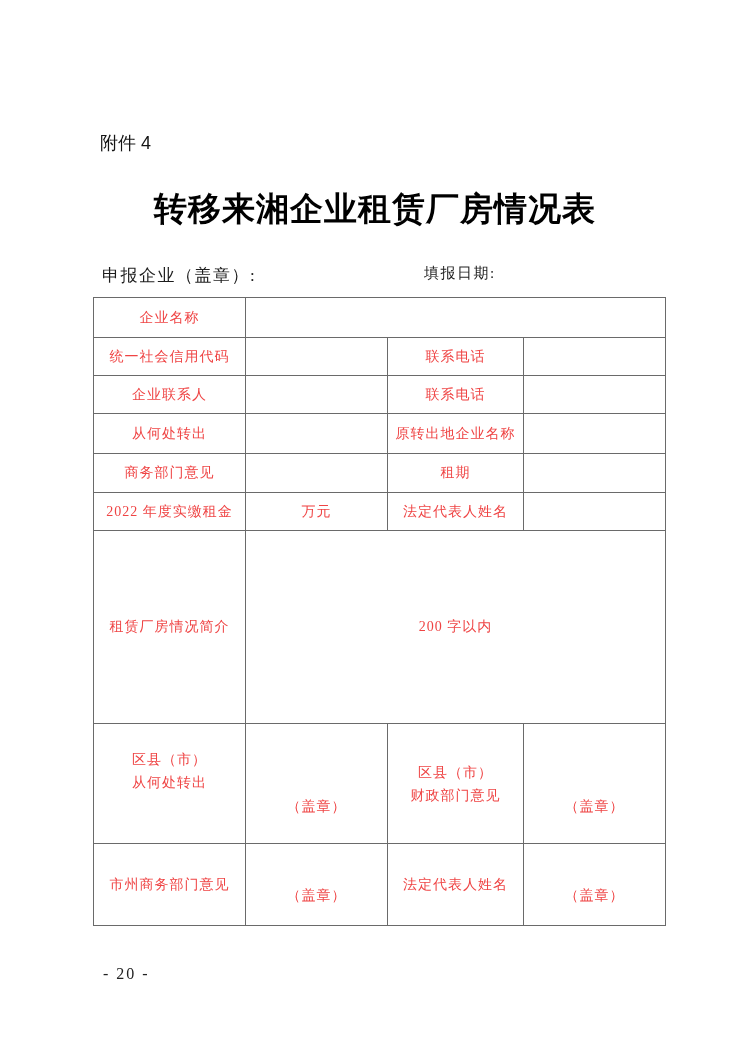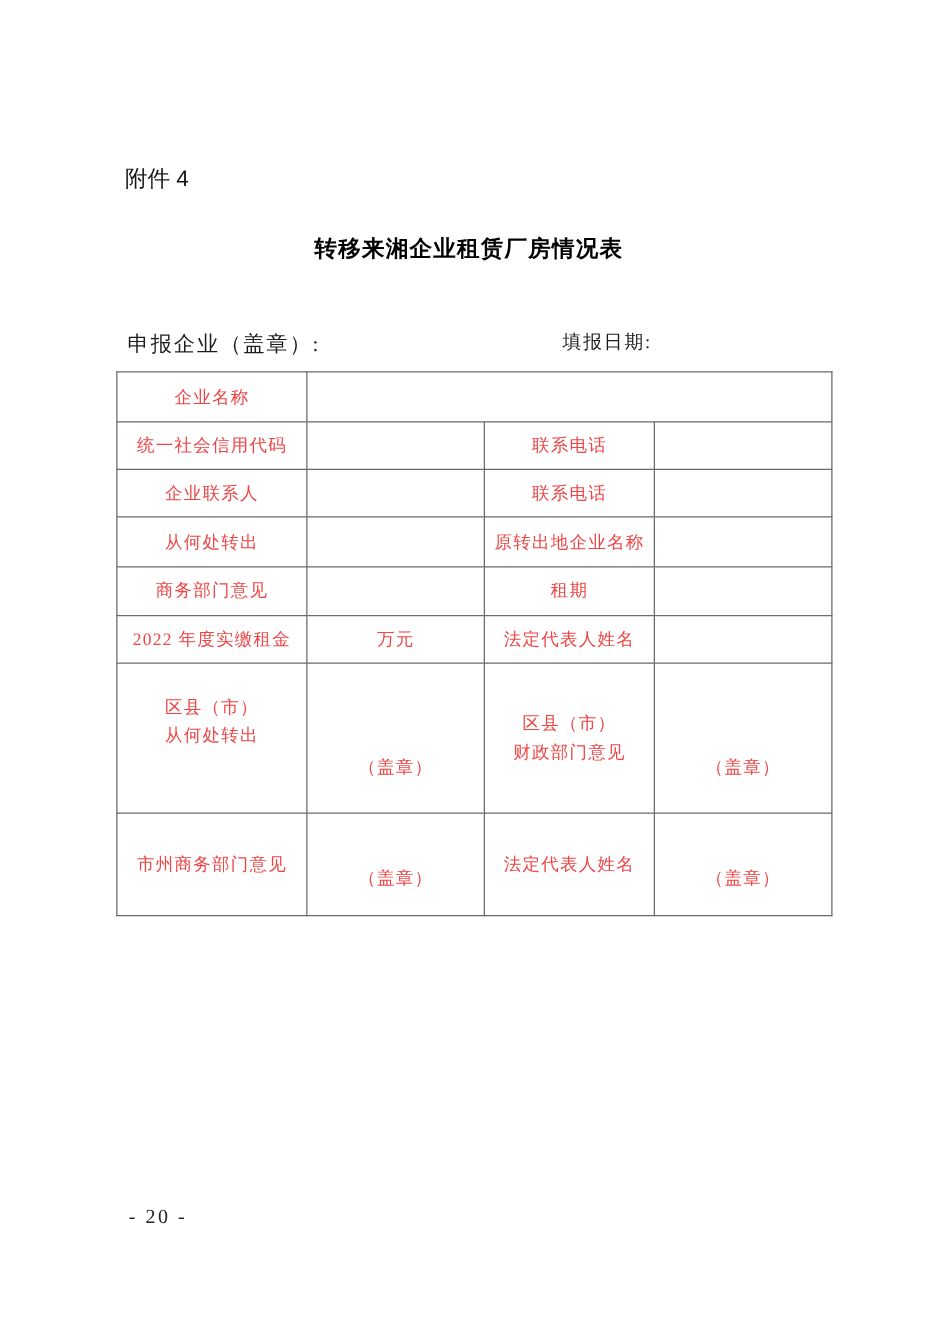--- a/index.html
+++ b/index.html
@@ -13,28 +13,28 @@
     overflow:hidden;
   }
   .attachment {
     position:absolute; left:100px; top:131px;
     font-family:"Liberation Sans", sans-serif;
     font-size:18px; color:#141414;
   }
   .title {
     position:absolute; left:0; top:187px; width:100%;
     text-align:center;
-    font-size:18px; font-weight:700; letter-spacing:1px; color:#000;
+    font-size:33px; font-weight:700; letter-spacing:1px; color:#000;
   }
   .meta-declare {
     position:absolute; left:102px; top:264px;
     font-size:17px; letter-spacing:1.5px;
   }
   .meta-date {
-    position:absolute; left:450px; top:264px;
+    position:absolute; left:424px; top:264px;
     font-size:15px; letter-spacing:1.5px;
   }
   table.form-table {
     position:absolute; left:93px; top:297px;
     width:572px;
     border-collapse:collapse;
     table-layout:fixed;
   }
   table.form-table td {
     border:1px solid #6a6a6a;
@@ -108,20 +108,24 @@
         <td></td>
         <td>租期</td>
         <td></td>
       </tr>
       <tr class="r-sm">
         <td>2022 年度实缴租金</td>
         <td>万元</td>
         <td>法定代表人姓名</td>
         <td></td>
       </tr>
+      <tr class="r-intro">
+        <td>租赁厂房情况简介</td>
+        <td colspan="3">200 字以内</td>
+      </tr>
       <tr class="r-district">
         <td class="two-line lift">
           <span class="line">区县（市）</span>
           <span class="line">从何处转出</span>
         </td>
         <td class="seal-cell-lg">（盖章）</td>
         <td class="two-line">
           <span class="line">区县（市）</span>
           <span class="line">财政部门意见</span>
         </td>

